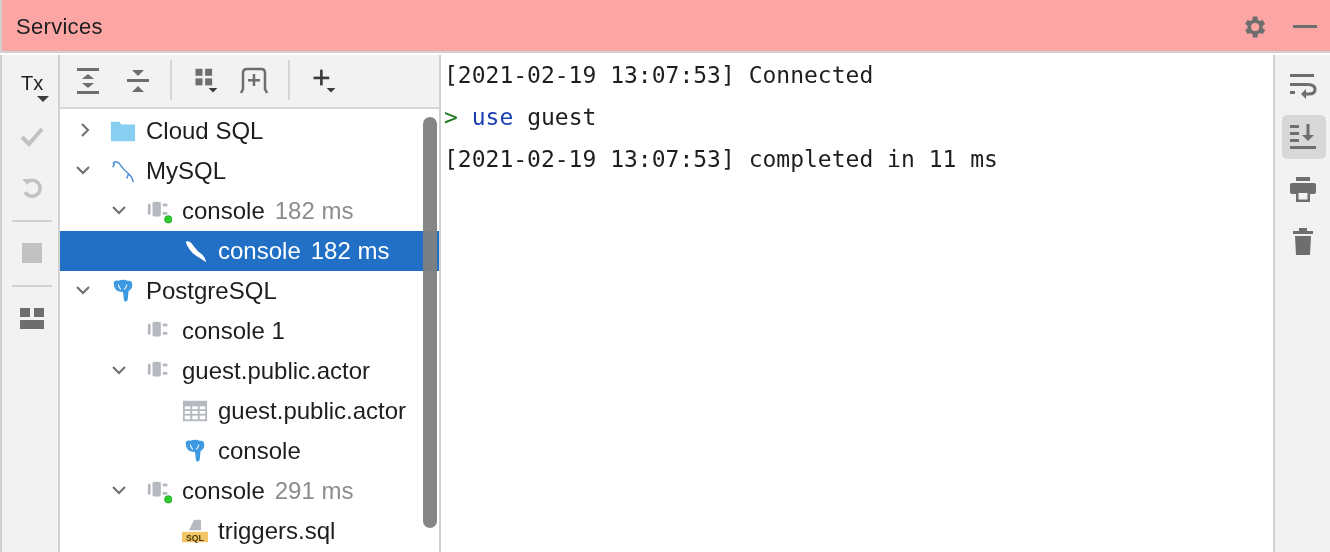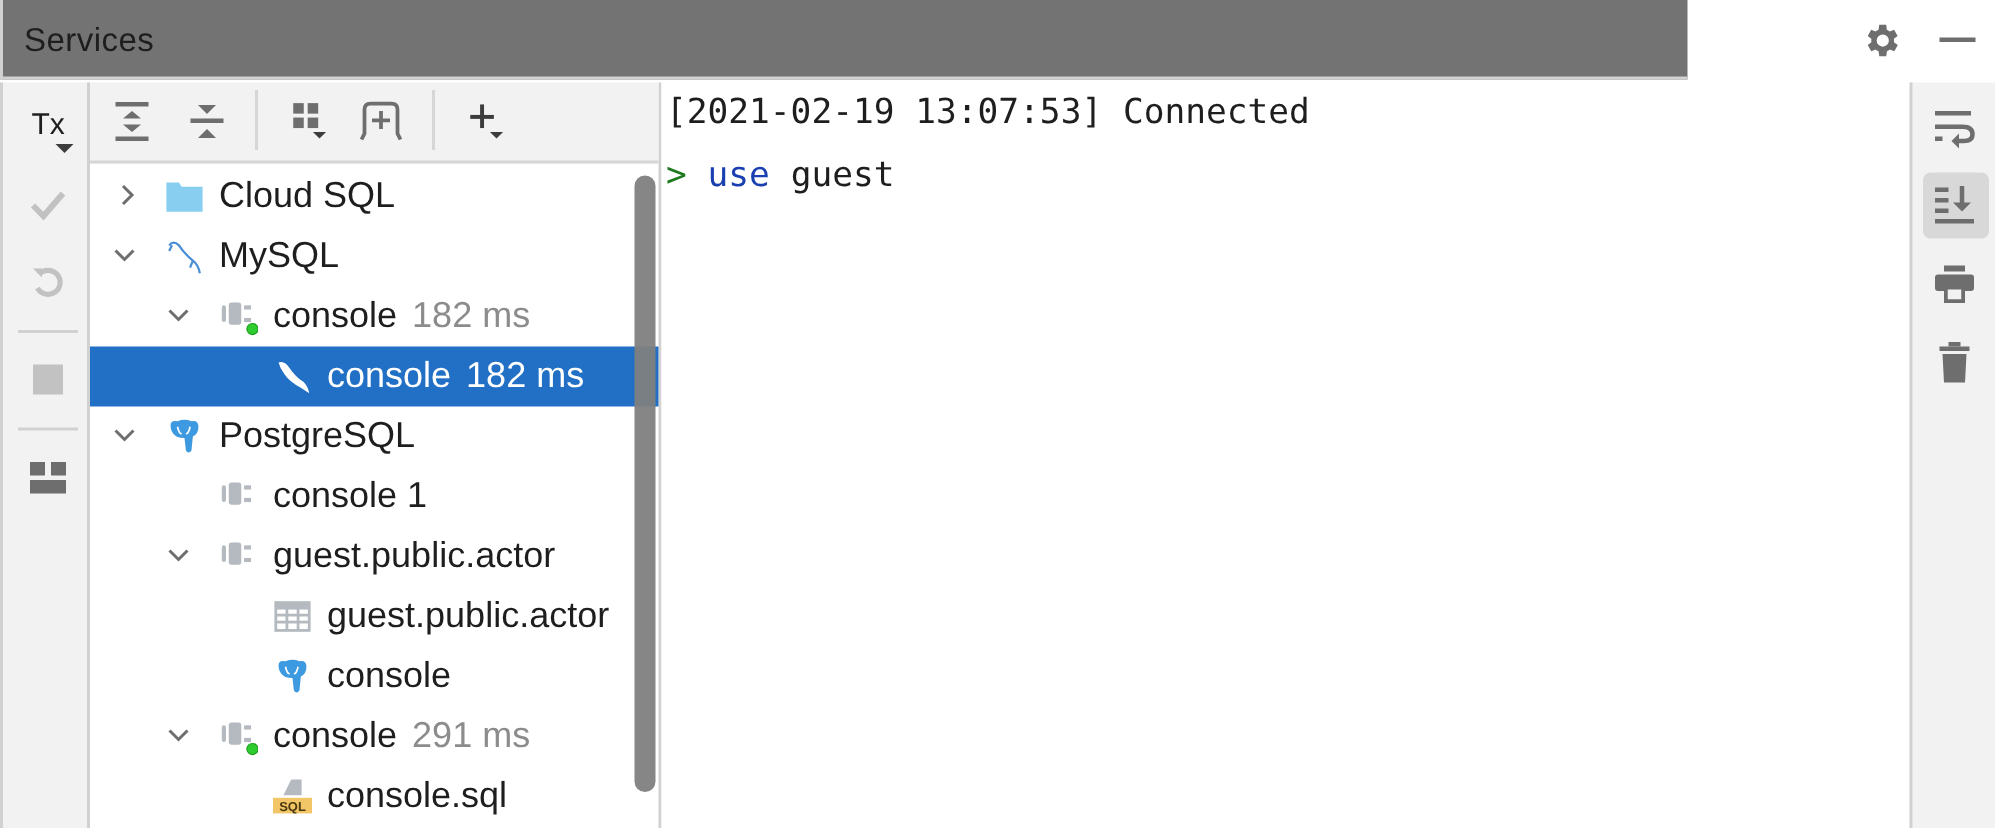--- a/index.html
+++ b/index.html
@@ -1,18 +1,18 @@
 <!DOCTYPE html>
 <html><head>
 <meta charset="utf-8">
 <style>
   * { box-sizing: border-box; margin: 0; padding: 0; }
   html, body { width: 1330px; height: 552px; overflow: hidden; background: #ffffff; font-family: "Liberation Sans", sans-serif; }
   .app { position: relative; width: 1330px; height: 552px; }
-  .titlebar { position: absolute; left: 0; top: 0; width: 1125px; height: 53px; background: #737373; border-bottom: 2px solid #d1d1d1; border-left: 2px solid #d1d1d1; }
+  .titlebar { position: absolute; left: 0; top: 0; width: 1330px; height: 53px; background: #fca5a5; border-bottom: 2px solid #d1d1d1; border-left: 2px solid #d1d1d1; }
   .titlebar .title { position: absolute; left: 14px; top: 14px; font-size: 22px; color: #1e1e1e; letter-spacing: 0.3px; }
   .titlebar .gear { position: absolute; left: 1238px; top: 13px; width: 28px; height: 28px; }
   .titlebar .minimize { position: absolute; left: 1291px; top: 25px; width: 24px; height: 3px; background: #6e6e6e; }
 
   .leftbar { position: absolute; left: 0; top: 55px; width: 60px; height: 497px; background: #f2f2f2; border-right: 2px solid #d1d1d1; border-left: 2px solid #d1d1d1; padding-left: 14px; }
   .leftbar .tx { position: absolute; left: 19px; top: 17px; font-size: 20px; color: #1e1e1e; }
   .leftbar .tx-arrow { position: absolute; left: 35px; top: 41px; width: 0; height: 0; border-left: 6px solid transparent; border-right: 6px solid transparent; border-top: 6px solid #3c3c3c; }
   .leftbar .check { position: absolute; left: 17px; top: 68px; }
   .leftbar .revert { position: absolute; left: 17px; top: 120px; }
   .leftbar .sep { position: absolute; left: 10px; width: 40px; height: 2px; background: #d1d1d1; }
@@ -227,30 +227,31 @@
         </svg>
         <span class="label" style="left:122px"><span>console</span><span class="extra">291 ms</span></span>
       </div>
 
       <div class="row" style="top:400px">
         <svg class="icon" style="left:122px" viewBox="0 0 30 30">
           <path d="M14 2 L22 2 L22 14 L8 14 Z" fill="#b4bac0"></path>
           <rect x="0" y="16" width="30" height="12" fill="#f2c567"></rect>
           <text x="15" y="26" font-size="10" font-weight="bold" text-anchor="middle" fill="#4a3a10" font-family="Liberation Sans, sans-serif">SQL</text>
         </svg>
-        <span class="label" style="left:158px">console.sql</span>
+        <span class="label" style="left:158px">triggers.sql</span>
       </div>
 
       <div class="scrollbar" style="top:6px"></div>
     </div>
   </div>
 
   <div class="console">
     <div class="line" style="top:7px">[2021-02-19 13:07:53] Connected</div>
     <div class="line" style="top:49px"><span class="prompt">&gt;</span> <span class="kw">use</span> <span>guest</span></div>
+    <div class="line" style="top:91px">[2021-02-19 13:07:53] completed in 11 ms</div>
   </div>
 
   <div class="rightbar">
     <svg class="rb-icon" style="top:15px" viewBox="0 0 30 30">
       <rect x="2" y="4" width="24" height="3" fill="#6e6e6e"></rect>
       <rect x="2" y="13" width="18" height="3" fill="#6e6e6e"></rect>
       <path d="M20 14.5 Q27 14.5 27 19.5 Q27 24 21 24 L15 24" stroke="#6e6e6e" stroke-width="3" fill="none"></path>
       <path d="M13 24 L18 19 L18 29 Z" fill="#6e6e6e"></path>
       <rect x="2" y="21" width="5" height="3" fill="#6e6e6e"></rect>
     </svg>

